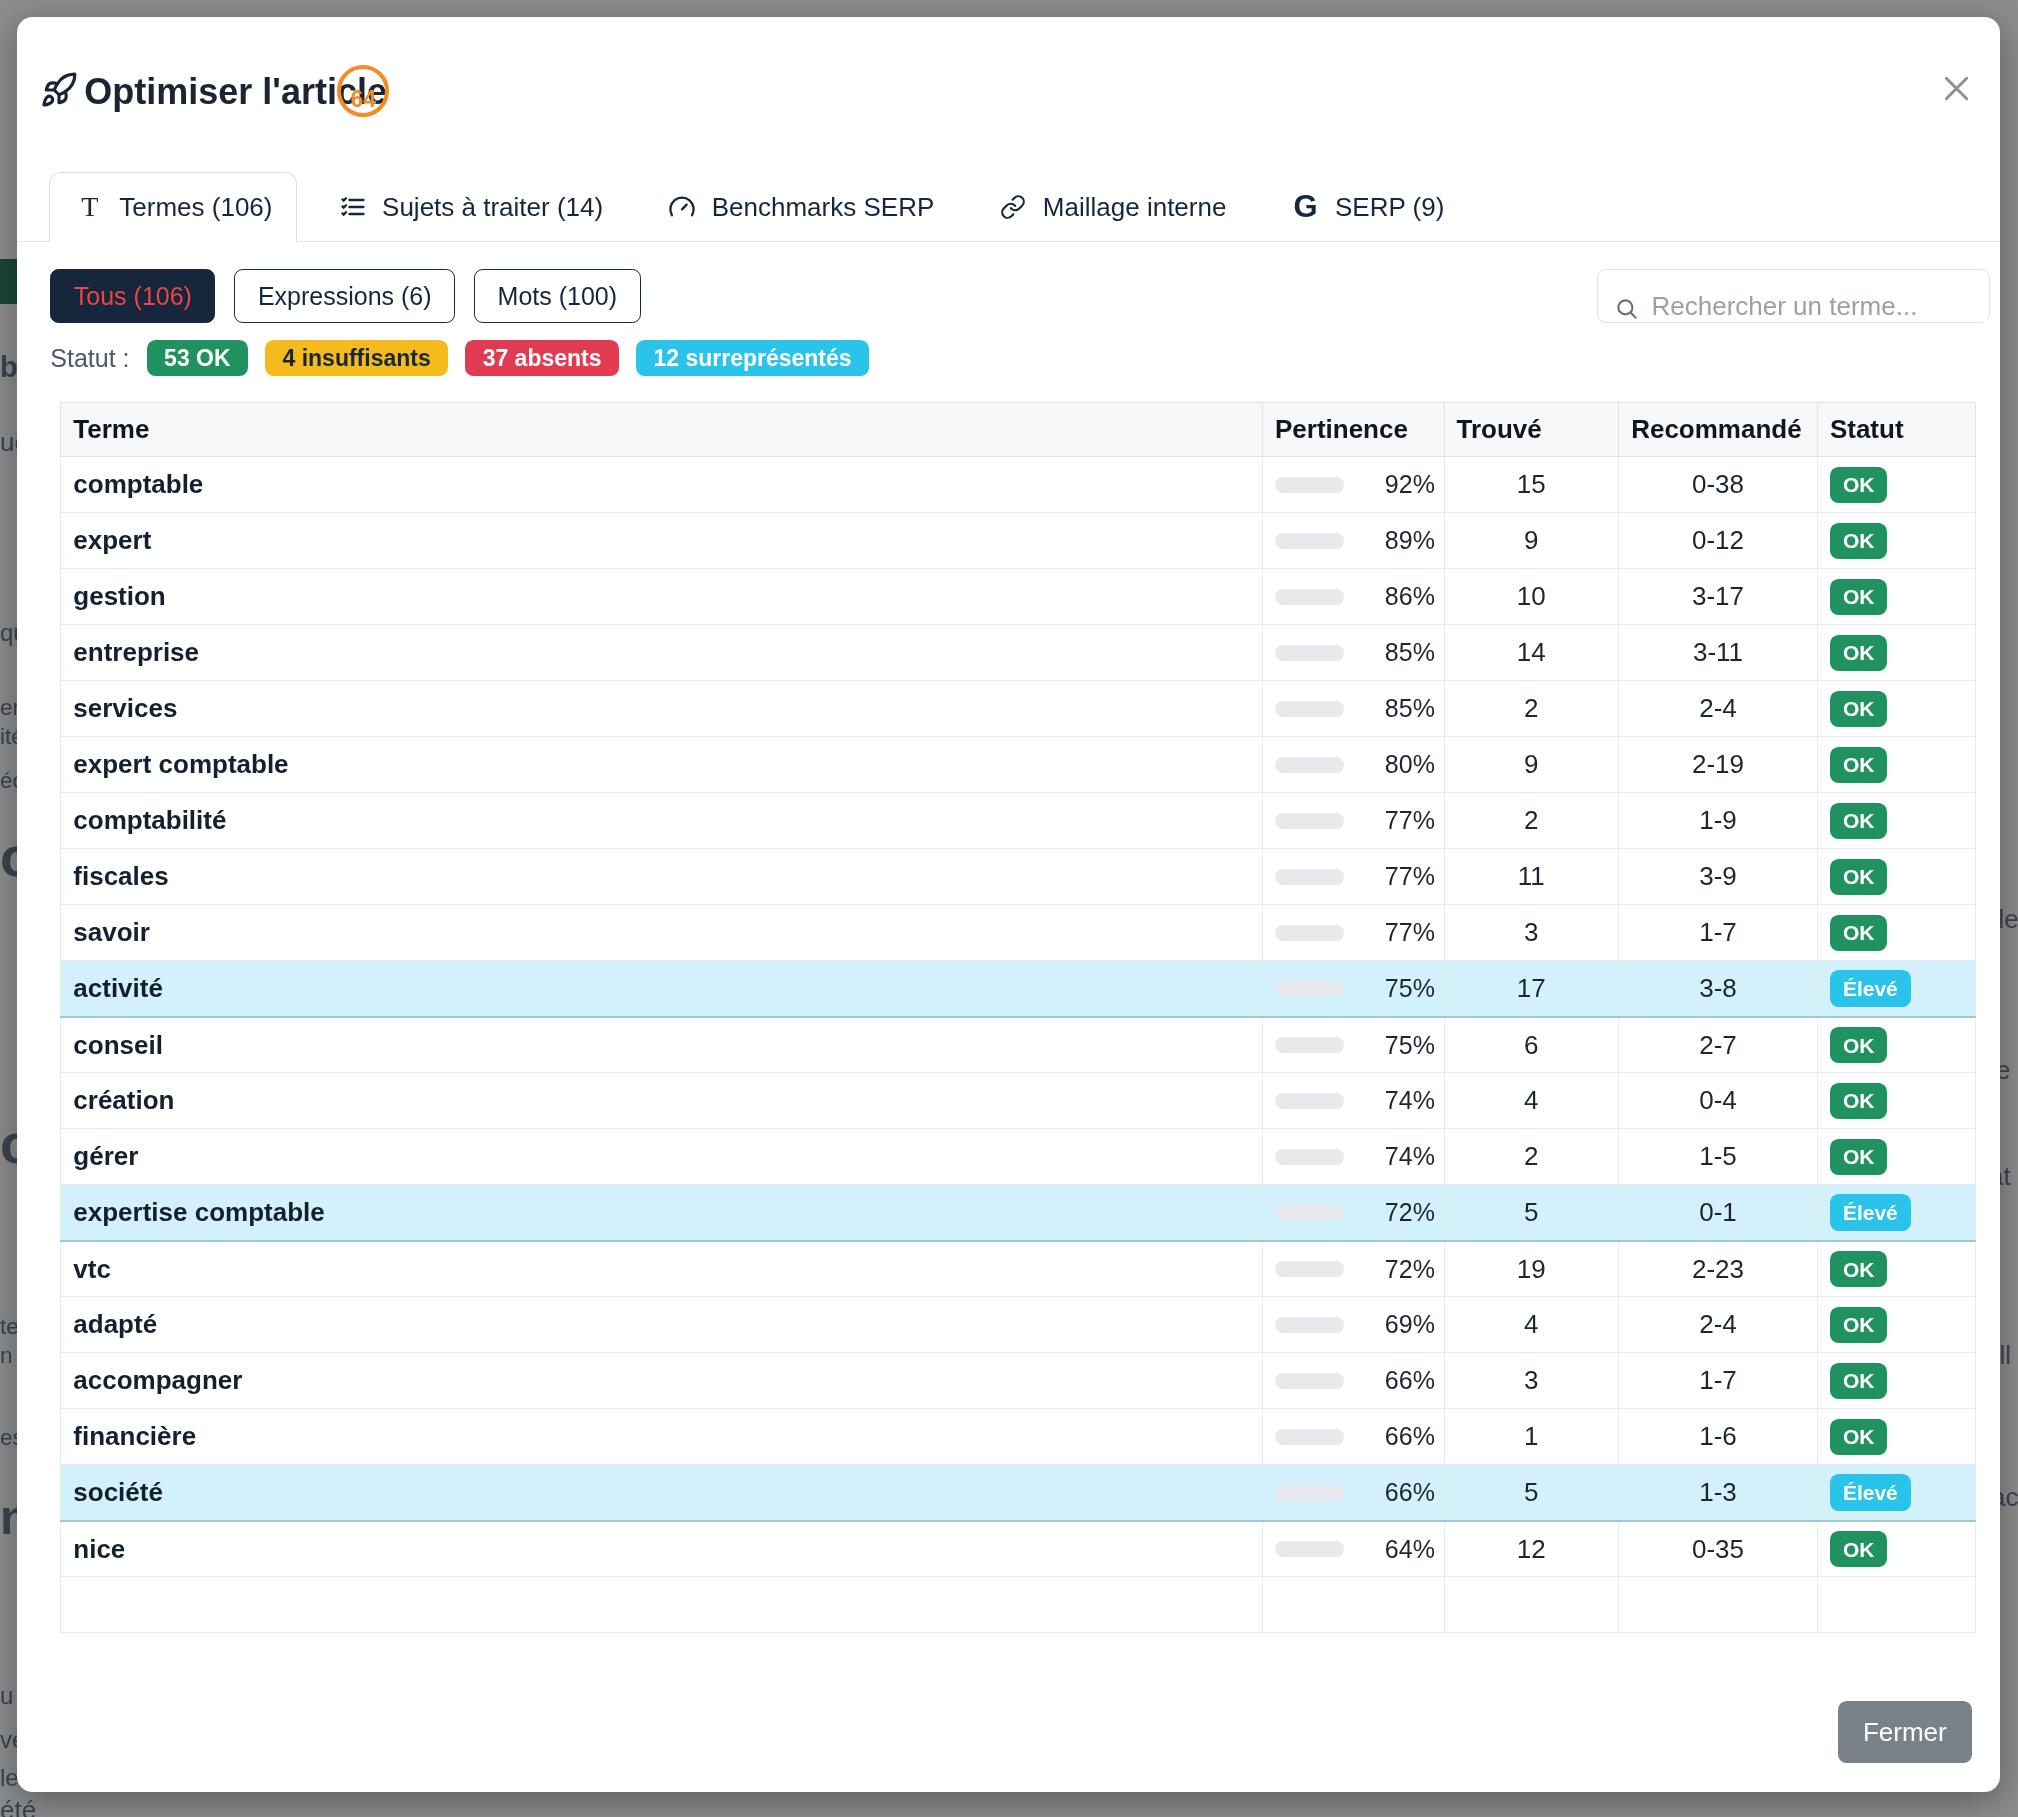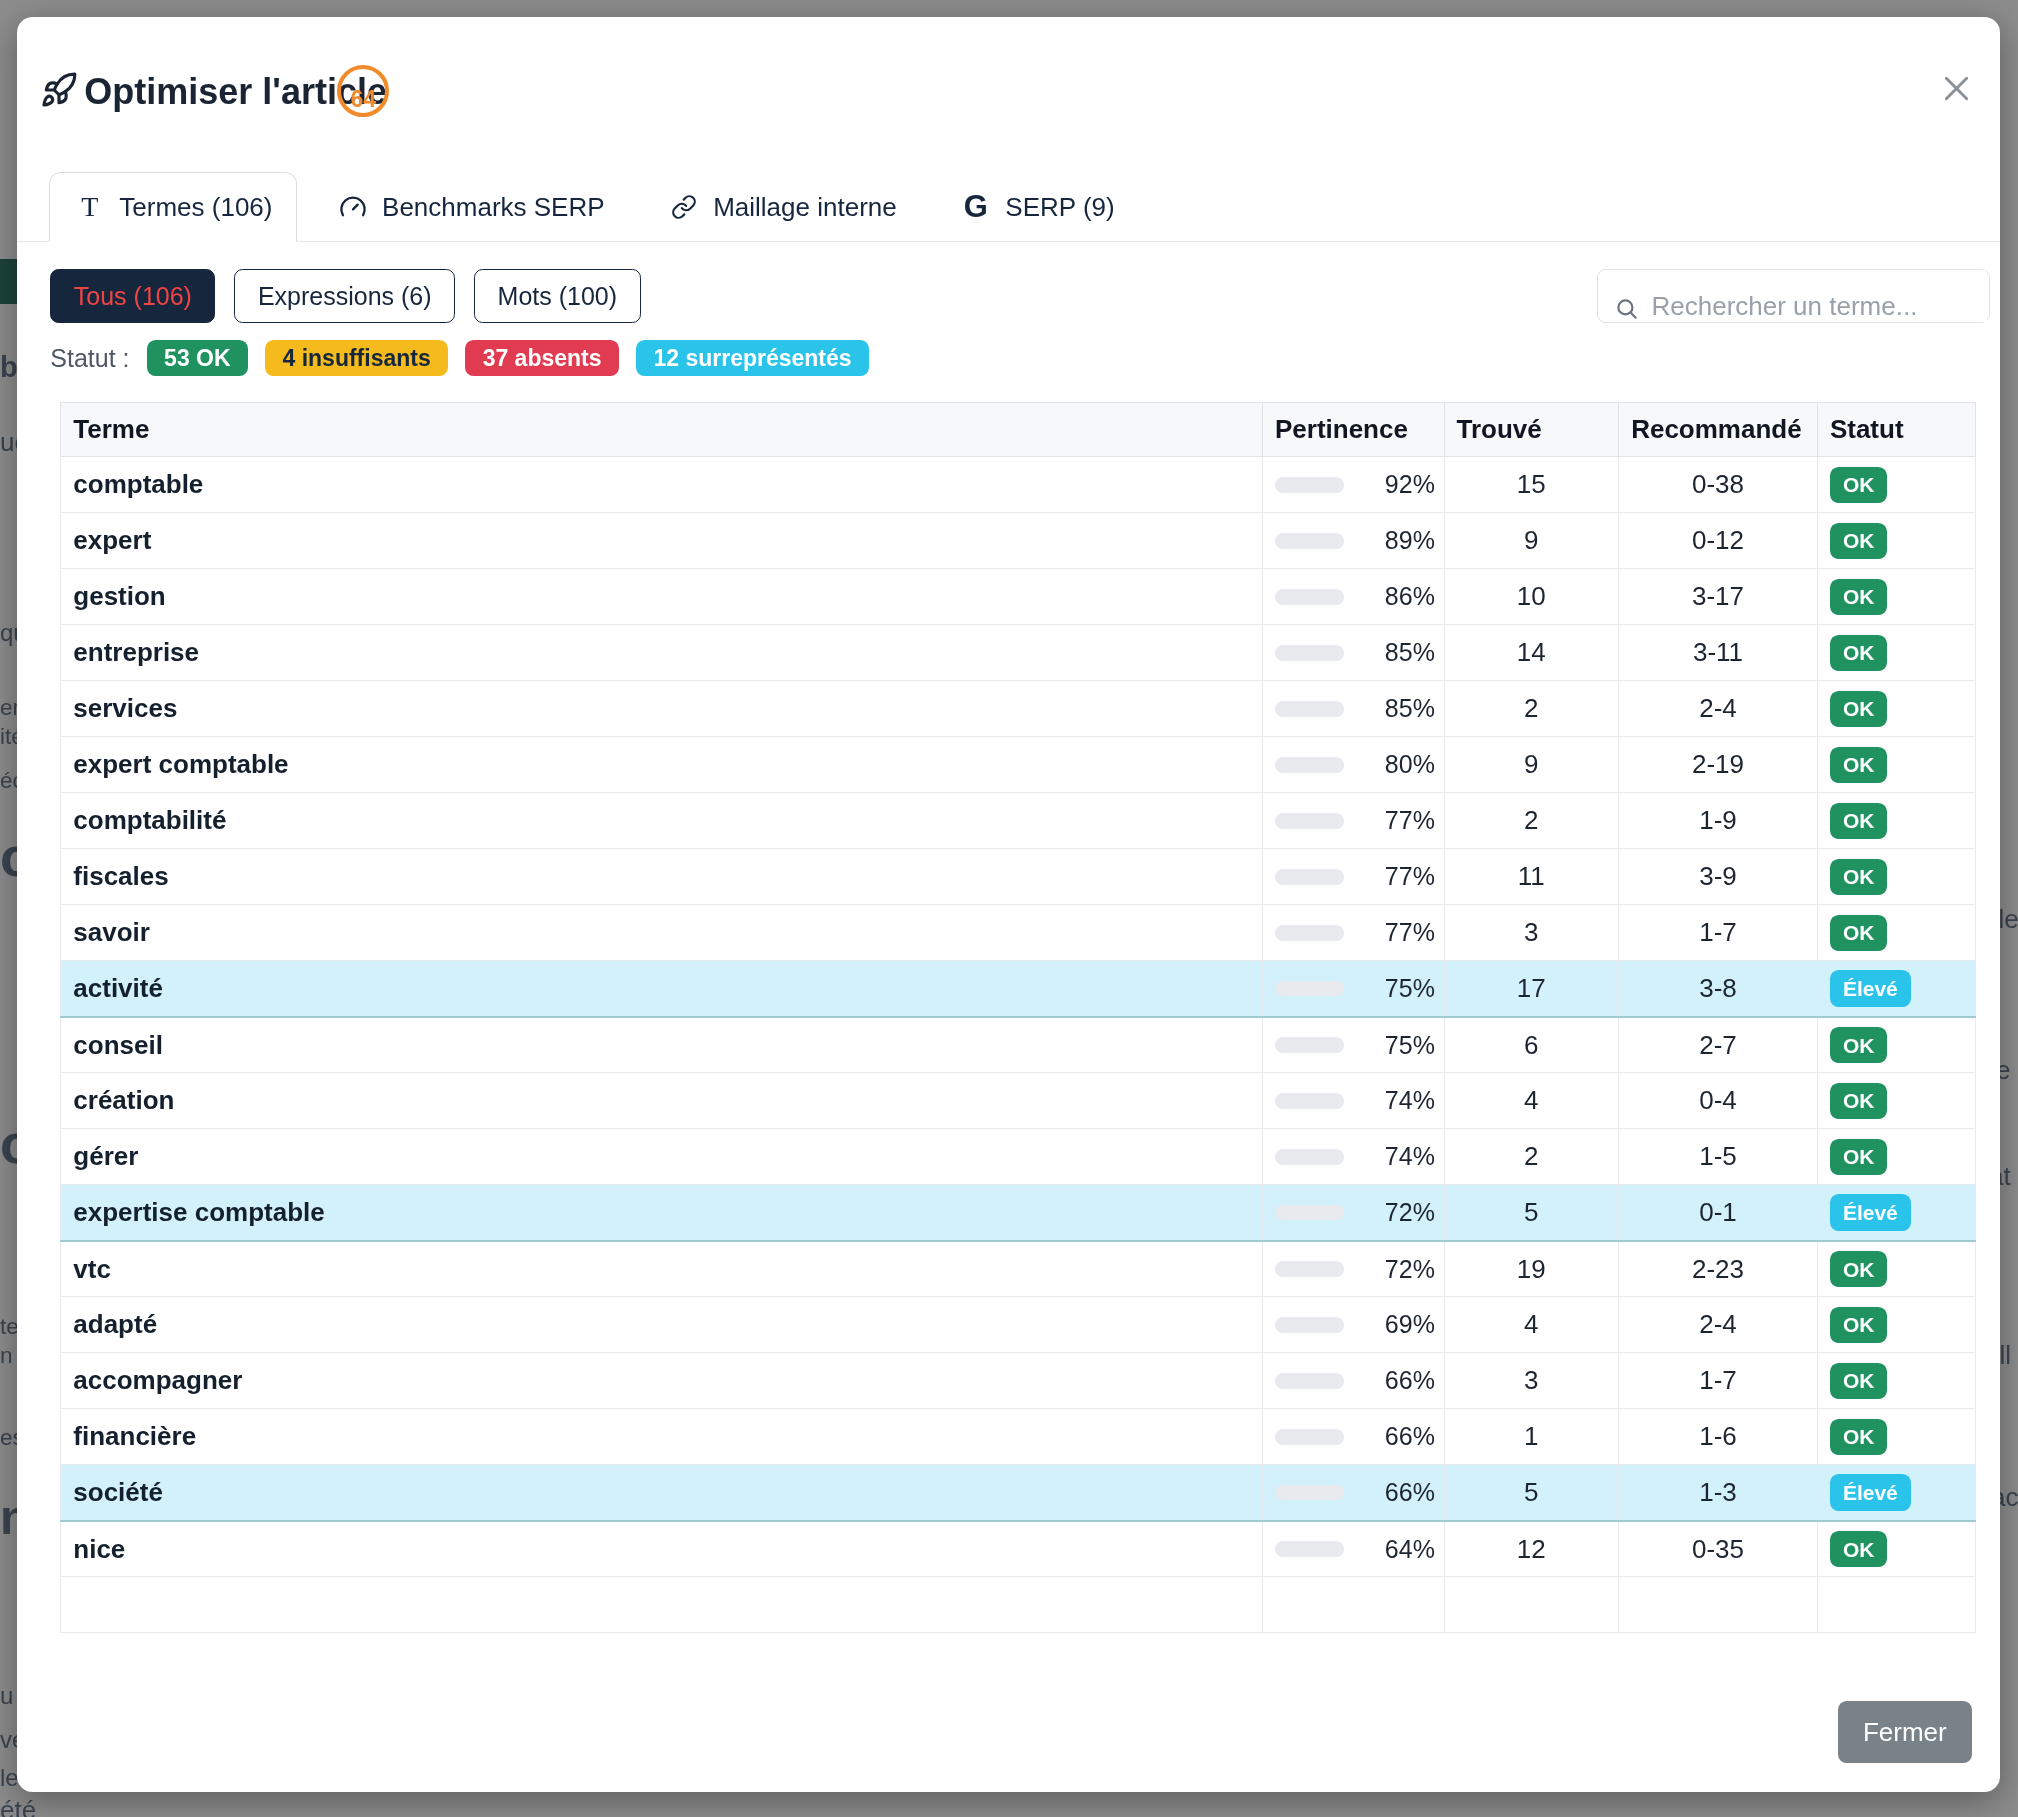--- a/index.html
+++ b/index.html
@@ -147,20 +147,29 @@
   </div>
 
   <div class="tabs" id="tabs">
   <div class="tab active">
     <span class="tab-icon">
           <span class="serif-t">T</span>
         </span>
     <span class="tab-label">Termes (106)</span>
   </div>
 
+  <div class="tab">
+    <span class="tab-icon">
+          <svg viewBox="0 0 24 24" width="28" height="28" fill="none" stroke="#16263e" stroke-width="2" stroke-linecap="round">
+            <path d="M9 6h12M9 12h12M9 18h12"></path>
+            <path d="m3 5.5 1 1 2-2M3 11.5l1 1 2-2M3 17.5l1 1 2-2"></path>
+          </svg>
+        </span>
+    <span class="tab-label">Sujets à traiter (14)</span>
+  </div>
 
   <div class="tab">
     <span class="tab-icon">
           <svg viewBox="0 0 24 24" width="28" height="28" fill="none" stroke="#16263e" stroke-width="2" stroke-linecap="round" stroke-linejoin="round">
             <path d="m12 14 4-4"></path>
             <path d="M3.34 19a10 10 0 1 1 17.32 0"></path>
           </svg>
         </span>
     <span class="tab-label">Benchmarks SERP</span>
   </div>

